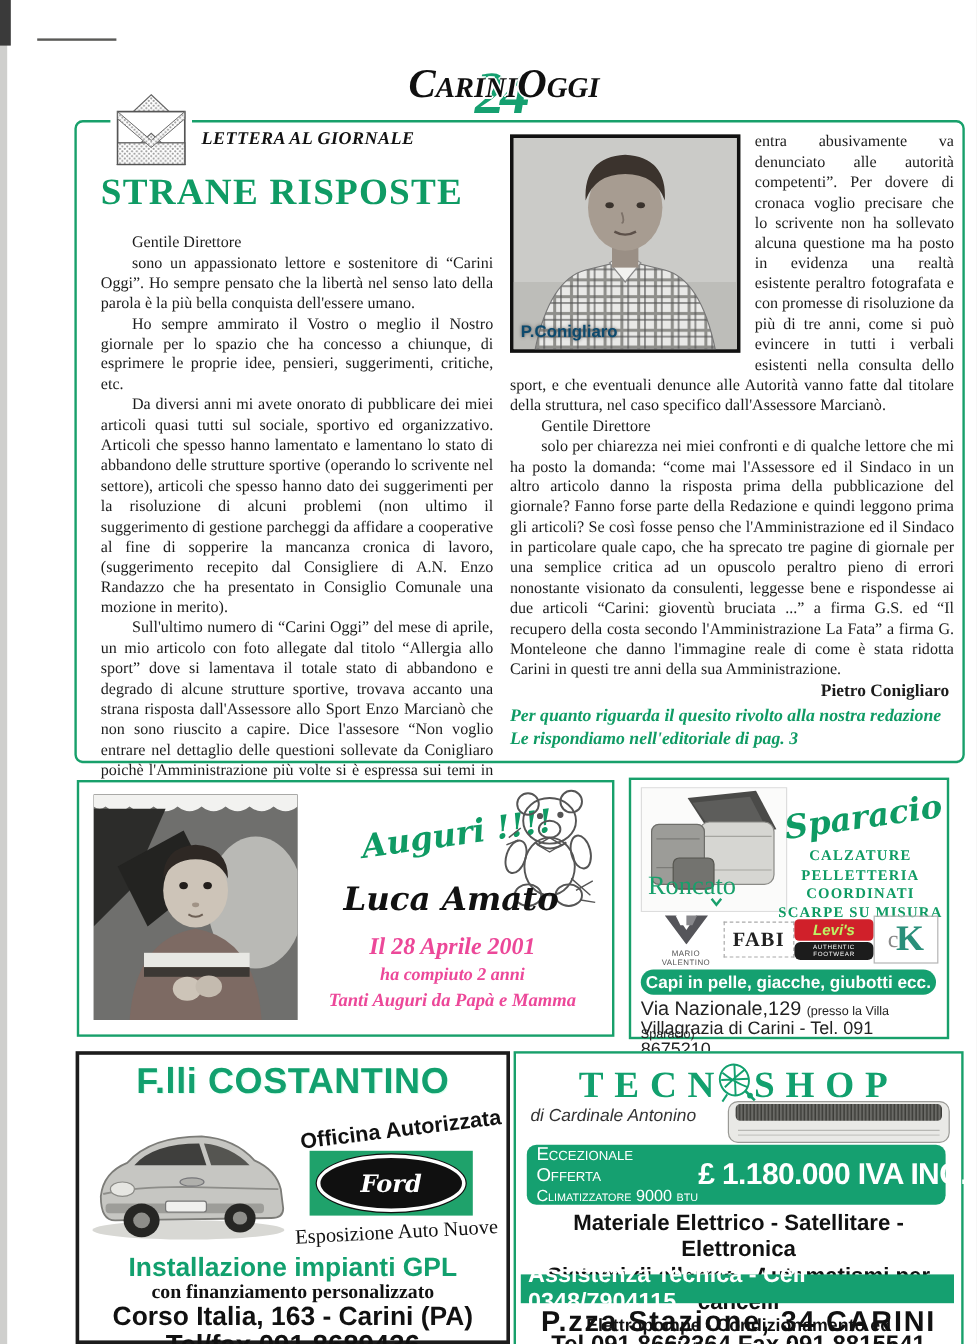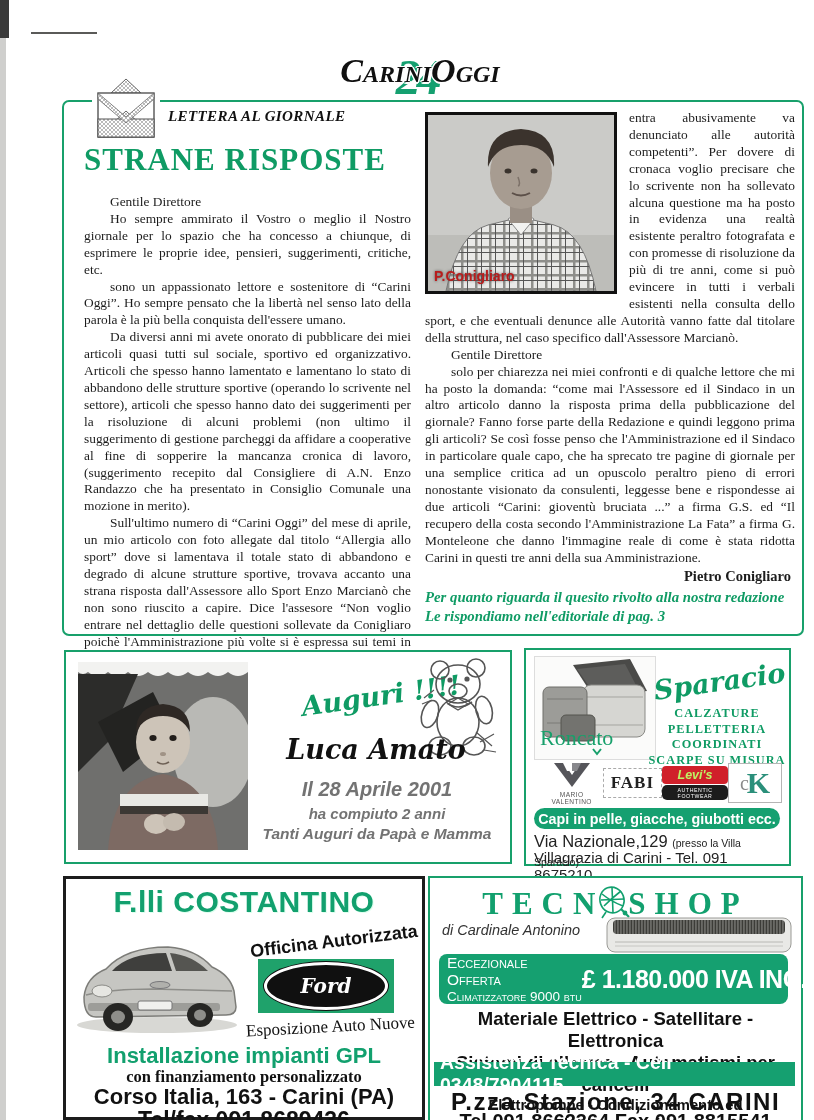--- a/index.html
+++ b/index.html
@@ -30,35 +30,35 @@
 
   .colL{position:absolute;left:84px;top:194px;width:327px;font-size:13.4px;line-height:16.9px;
      text-align:justify;}
   .colL p{margin:0;text-indent:26px;}
   .colR{position:absolute;left:425px;top:110px;width:370px;font-size:13.4px;line-height:16.9px;
      text-align:justify;}
   .colR p{margin:0;}
   .colR p.ind{text-indent:26px;}
   .photo-frame{float:left;width:186px;height:176px;border:3px solid #111;margin:2px 12px 6px 0;
      position:relative;background:#c8c8c6;}
-  .photo-caption{position:absolute;left:6px;bottom:6px;color:#b91c1c;font-family:"Liberation Sans",sans-serif;
+  .photo-caption{position:absolute;left:6px;bottom:6px;color:#0c4a6e;font-family:"Liberation Sans",sans-serif;
      font-size:14px;font-weight:bold;text-shadow:0 0 3px #555;}
   .signature{margin-top:2px;text-align:right;font-weight:bold;font-size:14.5px;padding-right:4px;}
   .editor-note{margin-top:3px;color:#0f9b64;font-weight:bold;font-style:italic;font-size:14.8px;line-height:19px;text-align:left;}
 
   
   .ad-birthday{position:absolute;left:64px;top:650px;width:444px;height:210px;border:2px solid #18a06b;background:#fff;}
   .baby-photo{position:absolute;left:12px;top:10px;width:170px;height:188px;background:#6e6e6c;overflow:hidden;}
   .greeting{position:absolute;left:225px;top:28px;width:180px;text-align:center;color:#0f9b64;
      font-size:27px;font-weight:bold;font-style:italic;transform:rotate(-8deg);font-family:"DejaVu Serif",serif;}
   .teddy{position:absolute;right:6px;top:2px;}
   .baby-name{position:absolute;left:200px;top:82px;width:220px;text-align:center;font-size:27px;
      font-style:italic;font-weight:bold;color:#111;font-family:"DejaVu Serif",serif;}
-  .bday-lines{position:absolute;left:186px;top:126px;width:250px;text-align:center;color:#737373;
-     font-style:italic;font-weight:bold;font-family:Liberation Sans, sans-serif;}
+  .bday-lines{position:absolute;left:186px;top:126px;width:250px;text-align:center;color:#ec4899;
+     font-style:italic;font-weight:bold;font-family:Liberation Serif, serif;}
   .bday-lines .l1{font-size:20px;margin-bottom:4px;}
   .bday-lines .l2{font-size:15px;margin-bottom:3px;}
   .bday-lines .l3{font-size:15.5px;}
 
   .ad-sparacio{position:absolute;left:524px;top:648px;width:263px;height:214px;border:2px solid #18a06b;background:#fff;}
   .luggage{position:absolute;left:8px;top:6px;width:120px;height:102px;border:1px solid #ddd;}
   .sparacio-name{position:absolute;left:126px;top:16px;width:135px;text-align:center;color:#0f9b64;
      font-size:27px;font-weight:bold;font-style:italic;transform:rotate(-8deg);font-family:"DejaVu Serif",serif;}
   .sparacio-services{position:absolute;left:122px;top:56px;width:138px;text-align:center;color:#0f9b64;
      font-weight:bold;font-size:12.3px;line-height:15.5px;letter-spacing:1px;}
@@ -160,22 +160,22 @@
       <polygon points="5,60 33,34 61,60" fill="url(#dots)" stroke="#666" stroke-width="1"></polygon>
       <rect x="5" y="42" width="56" height="18" fill="url(#dots)" stroke="#555" stroke-width="1"></rect>
       <polygon points="5,16 33,40 61,16 61,22 33,46 5,22" fill="url(#dots)" stroke="#666" stroke-width="0.8"></polygon>
     </svg>
   </div>
   <div class="kicker">LETTERA AL GIORNALE</div>
   <div class="letter-title">STRANE RISPOSTE</div>
 
   <div class="colL">
     <p>Gentile Direttore</p>
+    <p>sono un appassionato lettore e sostenitore di “Carini Oggi”. Ho sempre pensato che la libertà nel senso lato della parola è la più bella conquista dell'essere umano.</p>
     <p>Ho sempre ammirato il Vostro o meglio il Nostro giornale per lo spazio che ha concesso a chiunque, di esprimere le proprie idee, pensieri, suggerimenti, critiche, etc.</p>
-    <p>sono un appassionato lettore e sostenitore di “Carini Oggi”. Ho sempre pensato che la libertà nel senso lato della parola è la più bella conquista dell'essere umano.</p>
     <p>Da diversi anni mi avete onorato di pubblicare dei miei articoli quasi tutti sul sociale, sportivo ed organizzativo. Articoli che spesso hanno lamentato e lamentano lo stato di abbandono delle strutture sportive (operando lo scrivente nel settore), articoli che spesso hanno dato dei suggerimenti per la risoluzione di alcuni problemi (non ultimo il suggerimento di gestione parcheggi da affidare a cooperative al fine di sopperire la mancanza cronica di lavoro, (suggerimento recepito dal Consigliere di A.N. Enzo Randazzo che ha presentato in Consiglio Comunale una mozione in merito).</p>
     <p>Sull'ultimo numero di “Carini Oggi” del mese di aprile, un mio articolo con foto allegate dal titolo “Allergia allo sport” dove si lamentava il totale stato di abbandono e degrado di alcune strutture sportive, trovava accanto una strana risposta dall'Assessore allo Sport Enzo Marcianò che non sono riuscito a capire. Dice l'assesore “Non voglio entrare nel dettaglio delle questioni sollevate da Conigliaro poichè l'Amministrazione più volte si è espressa sui temi in discussione. Voglio solo precisare che la struttura è recintata e chiusa, pertanto se qualcuno</p>
   </div>
 
   <div class="colR">
     <div class="photo-frame">
       <svg width="186" height="176" viewBox="0 0 186 176">
         <defs>
           <pattern id="plaid" width="14" height="14" patternUnits="userSpaceOnUse">
             <rect width="14" height="14" fill="#e9e9e7"></rect>

